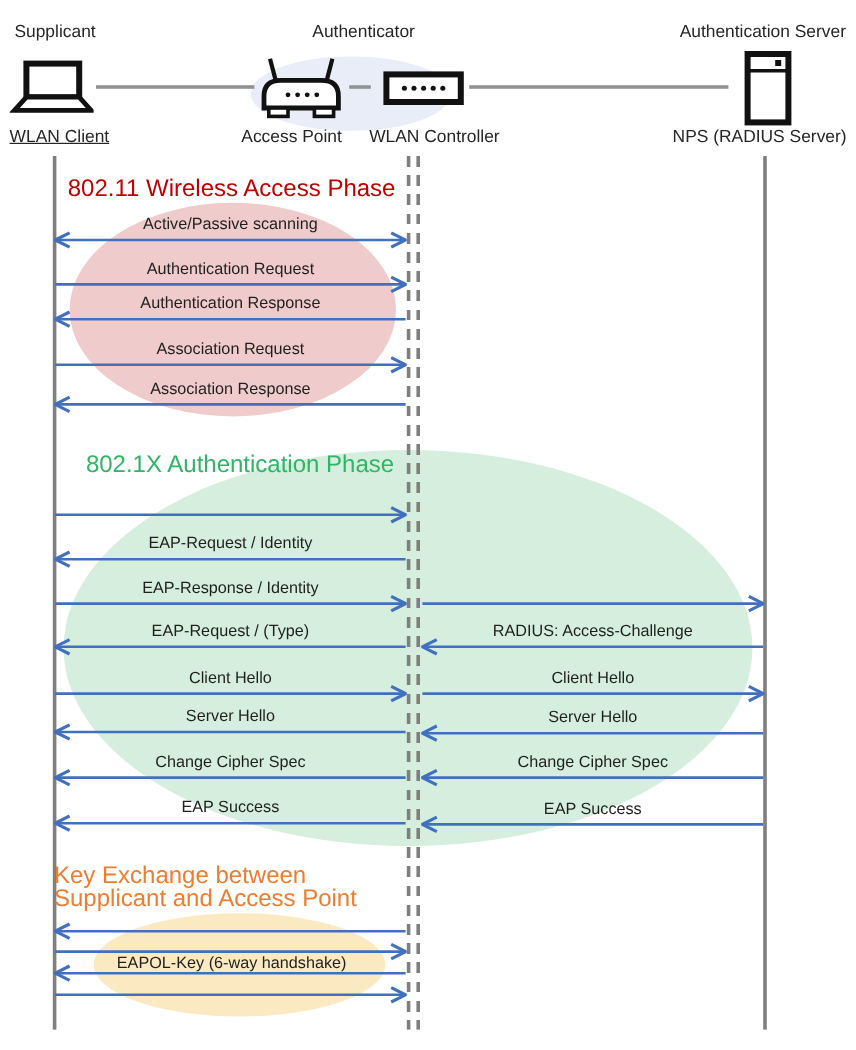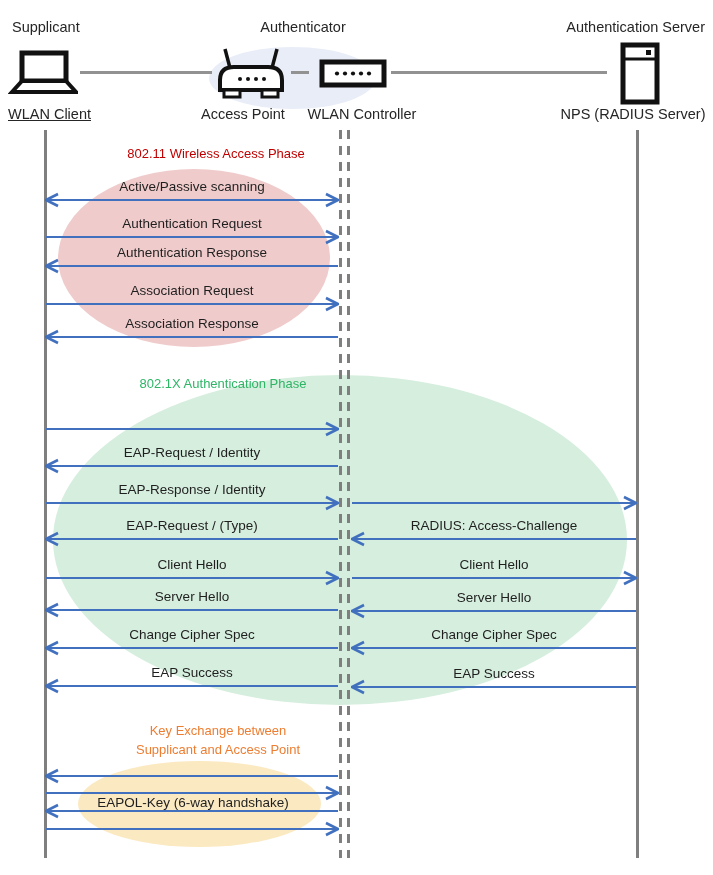--- a/index.html
+++ b/index.html
@@ -34,24 +34,24 @@
   .lifeline{position:absolute;top:130px;height:728px;width:3px;background:var(--lifeline);z-index:2;}
   .lifeline.dashed{
     background:repeating-linear-gradient(to bottom,var(--lifeline) 0 9px,transparent 9px 16px);
   }
   
   .phase-ellipse{position:absolute;border-radius:50%;z-index:1;}
   #ellipse-phase1{left:58px;top:169px;width:272px;height:178px;background:var(--phase1-ellipse);}
   #ellipse-phase2{left:53px;top:375px;width:574px;height:330px;background:var(--phase2-ellipse);}
   #ellipse-phase3{left:78px;top:761px;width:243px;height:86px;background:var(--phase3-ellipse);}
   
-  .phase-title{position:absolute;font-size:13px;z-index:5;white-space:nowrap;padding-left:23px;}
+  .phase-title{position:absolute;font-size:20px;z-index:5;white-space:nowrap;}
   #phase1-title{left:45px;width:296px;top:146px;text-align:center;color:var(--phase1-title);}
   #phase2-title{left:45px;width:310px;top:376px;text-align:center;color:var(--phase2-title);}
-  #phase3-title{left:45px;width:300px;top:721px;text-align:center;color:var(--phase3-title);line-height:19px;}
+  #phase3-title{left:45px;width:300px;top:721px;text-align:left;color:var(--phase3-title);line-height:19px;}
   
   #arrow-layer{position:absolute;left:0;top:0;width:713px;height:875px;z-index:4;}
   .msg-label{
     position:absolute;height:17px;font-size:13.5px;color:var(--text);
     text-align:center;white-space:nowrap;z-index:5;line-height:17px;
   }
   .arrow-wrap{position:absolute;height:16px;}
   .key-label{z-index:6;}
 </style>
 </head>

